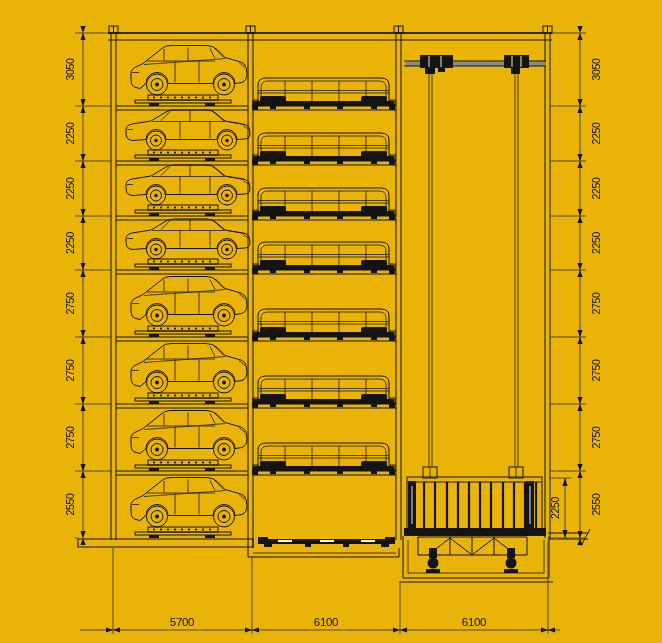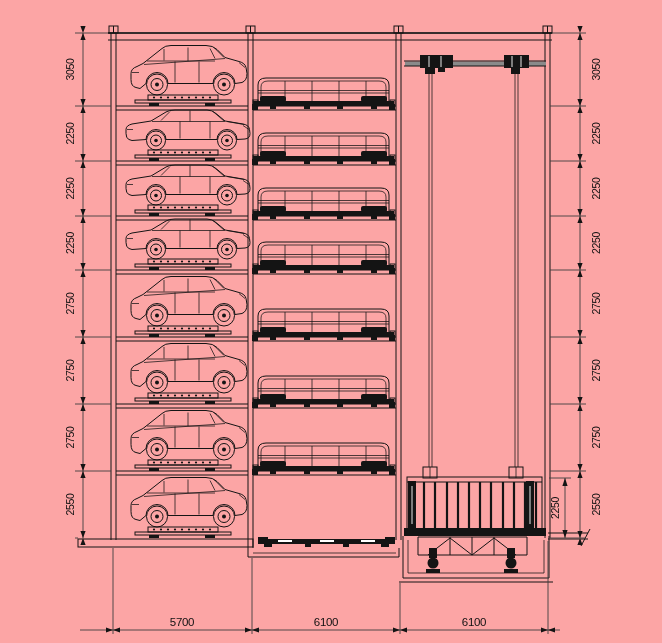--- a/index.html
+++ b/index.html
@@ -1,16 +1,16 @@
 <!DOCTYPE html>
 <html><head>
 <meta charset="utf-8">
 <style>
   html,body{margin:0;padding:0;background:#fff;}
-  .canvas{position:relative;width:662px;height:643px;background:#fca5a5;overflow:hidden;
+  .canvas{position:relative;width:662px;height:643px;background:#eab308;overflow:hidden;
           font-family:"Liberation Sans",sans-serif;}
   svg{display:block}
   .s{stroke:#141414;stroke-width:1;fill:none}
   .sb{stroke:#141414;stroke-width:1.4;fill:none}
   .thin{stroke:#141414;stroke-width:.75;fill:none}
   .dim{stroke:#3f3f3f;stroke-width:.9;fill:none}
   .blk{fill:#141414;stroke:none}
   .gry{fill:#8a8a8a;stroke:none}
   .wline{stroke:#fff;stroke-width:.9;fill:none}
   .dimtext{font-family:"Liberation Sans",sans-serif;font-size:10.5px;fill:#111;

